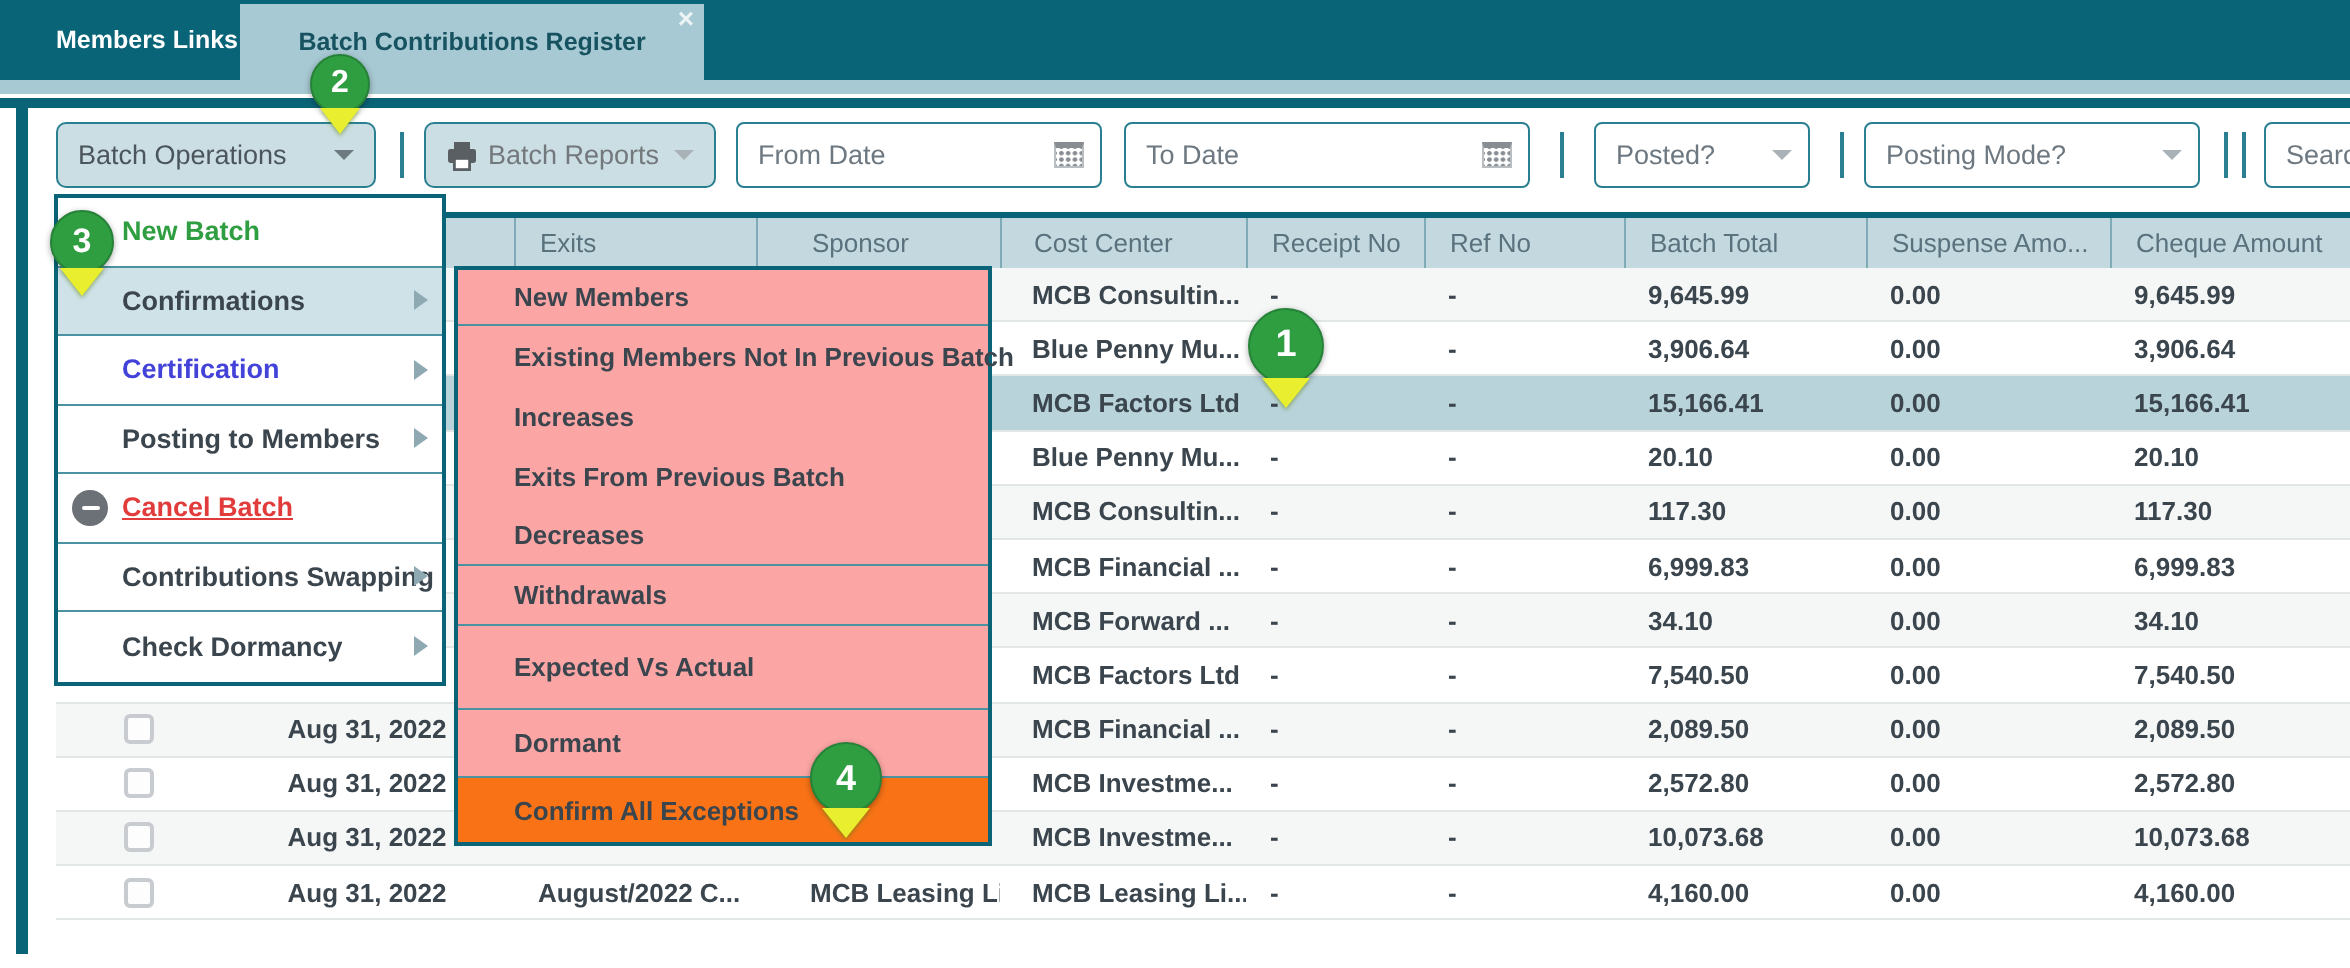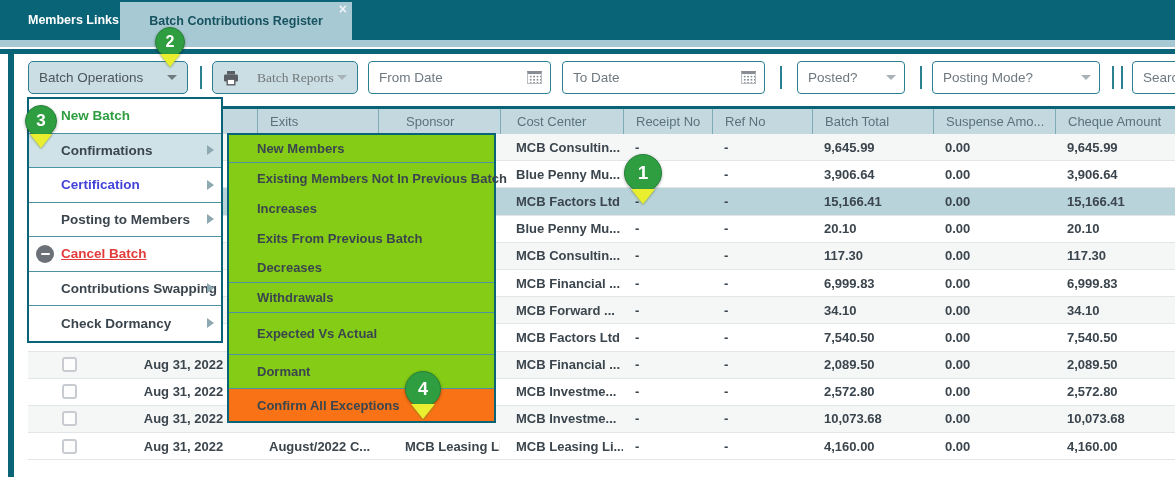--- a/index.html
+++ b/index.html
@@ -14,21 +14,21 @@
     color:#16525f; font-weight:700; font-size:12.5px; display:flex; align-items:center; justify-content:center; cursor:pointer; }
   .tab-close { position:absolute; right:5px; top:0px; color:#edf3f5; font-size:14px; line-height:14px; cursor:pointer; }
   .substrip { position:absolute; top:40px; left:0; height:7px; width:100%; background:#a7c9d3; }
   .panel-top { position:absolute; top:49px; left:0; height:5px; width:100%; background:#0a6477; }
   .panel-left { position:absolute; top:49px; left:8px; width:6px; height:428px; background:#0a6477; }
 
   
   .tbtn { position:absolute; top:61px; height:33px; background:#cbdee3; border:1.5px solid #2a7f91;
     border-radius:5px; display:flex; align-items:center; padding:0 10px; cursor:pointer; }
   .tbtn .lbl { font-size:13.5px; color:#4b555c; }
-  .tbtn.reports .lbl { color:#73787c; margin-left:18px;font-family:Liberation Serif, serif; }
+  .tbtn.reports .lbl { color:#73787c; margin-left:5px; }
   .caret { width:0; height:0; border-left:5px solid transparent; border-right:5px solid transparent;
     border-top:5px solid #6d7a80; margin-left:auto; }
   .caret.light { border-top-color:#a9b2b6; }
   #btn-ops { left:28px; width:160px; }
   #btn-reports { left:212px; width:146px; }
   .tsep { position:absolute; top:66px; width:2px; height:23px; background:#2a7f91; }
   .tinput { position:absolute; top:61px; height:33px; background:#fff; border:1.5px solid #2a7f91;
     border-radius:4px; display:flex; align-items:center; padding:0 8px 0 10px; }
   .tinput input { border:none; outline:none; width:100%; font-size:13.5px; color:#4b555c;
     font-family:"Liberation Sans","DejaVu Sans",sans-serif; background:transparent; }
@@ -69,21 +69,21 @@
   .menu-item.green { color:#2f9e41; } .menu-item.blue { color:#4343d9; } .menu-item.red { color:#e23b3b;text-decoration:underline; }
   .m-arrow { position:absolute; right:7px; width:0; height:0; border-left:7px solid #8fa9b2;
     border-top:5px solid transparent; border-bottom:5px solid transparent; }
   .cancel-ico { position:absolute; left:7px; width:18px; height:18px; border-radius:50%;
     background:#6b7176; display:flex; align-items:center; justify-content:center; }
   .cancel-ico span { display:block; width:9px; height:2.5px; background:#fff; border-radius:1px; }
 
   #conf-submenu { position:absolute; left:227px; top:133px; width:269px; background:#fff;
     border:2px solid #0a6477; z-index:21; }
   .sub-item { display:flex; align-items:center; padding-left:28px; font-size:13px; font-weight:700;
-    color:#3b454d; background:#84cc16; cursor:pointer; white-space:nowrap; }
+    color:#3b454d; background:#fca5a5; cursor:pointer; white-space:nowrap; }
   .sub-item.sep { border-bottom:1.5px solid #4b93a2; }
   .sub-item.hl { background:#f97316; }
 
   
   .badge { position:absolute; z-index:50; display:flex; flex-direction:column; align-items:center; pointer-events:none; }
   .badge .circ { border-radius:50%; background:#2f9e41; color:#fff; font-weight:700;
     display:flex; align-items:center; justify-content:center; border:1px solid #268238;
     box-shadow:0 1px 3px rgba(0,0,0,.35); }
   .badge .arr { width:0; height:0; border-left:12px solid transparent; border-right:12px solid transparent;
     border-top:15px solid #e9ee2f; margin-top:-3px; filter:drop-shadow(0 1px 1px rgba(90,130,20,.6)); }

